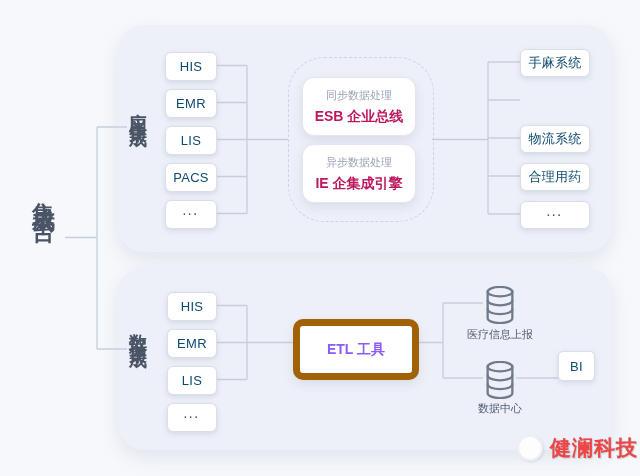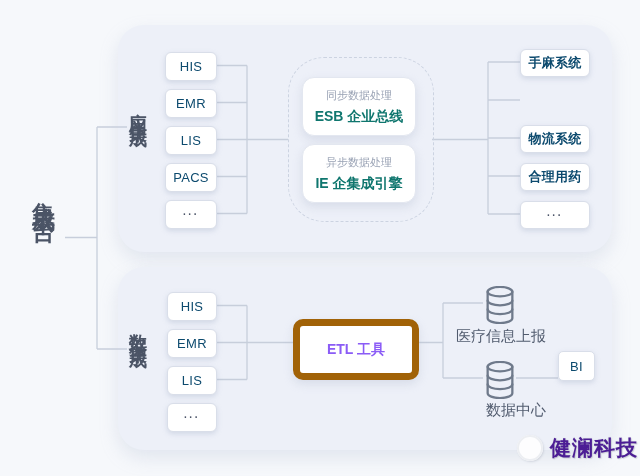--- a/index.html
+++ b/index.html
@@ -19,56 +19,56 @@
     font-weight:bold;color:#4b5466;z-index:2;line-height:1;
   }
   .box{
     position:absolute;background:#ffffff;border:1px solid #d9dee9;border-radius:6px;
     box-shadow:0 2px 5px rgba(160,172,198,.35);
     display:flex;align-items:center;justify-content:center;
     font-size:13px;color:#0c4a6e;z-index:2;letter-spacing:.3px;
   }
   .src{left:165px;width:50px;height:27px;}
   .src2{left:167px;width:48px;height:27px;}
-  .tgt{left:520px;width:68px;height:26px;font-weight:bold;}
+  .tgt{left:520px;width:68px;height:26px;}
   .dots{font-size:10px;letter-spacing:2px;font-weight:bold;color:#4b5468;}
   .dashed-wrap{
     position:absolute;left:288px;top:57px;width:144px;height:163px;
     border:1.5px dashed #ccd3e1;border-radius:36px;z-index:2;
   }
   .mid-box{
     position:absolute;left:302px;width:112px;height:57px;background:#fff;
     border:1px solid #e3e7f0;border-radius:12px;
     box-shadow:0 4px 10px rgba(170,180,202,.32);
     display:flex;flex-direction:column;align-items:center;justify-content:center;
     gap:5px;z-index:3;
   }
   .mid-sub{font-size:11px;color:#99a2b4;}
-  .mid-title{font-size:14px;font-weight:bold;color:#0f766e;}
+  .mid-title{font-size:14px;font-weight:bold;color:#be185d;}
   .etl{
     position:absolute;left:293px;top:319px;width:112px;height:47px;background:#fff;
     border:7px solid #a16207;border-radius:10px;
     box-shadow:0 4px 10px rgba(170,180,202,.32);
     display:flex;align-items:center;justify-content:center;
     font-size:14px;font-weight:bold;color:#8b5cf6;z-index:2;
   }
   .dbicon{position:absolute;z-index:2;}
   .dblabel{
-    position:absolute;width:92px;text-align:right;font-size:15px;
+    position:absolute;width:92px;text-align:center;font-size:11px;
     color:#515b6e;z-index:2;
   }
   .bi{left:558px;top:351px;width:35px;height:28px;border-radius:5px;}
   .watermark{position:absolute;left:517px;top:434px;z-index:4;display:flex;align-items:center;}
   .wm-logo{
     width:26px;height:26px;border-radius:50%;background:#fdfdfe;
     box-shadow:inset 0 0 0 2px #eceef2, 1px 1px 2px rgba(160,165,180,.35);
     margin-right:7px;
   }
   .wm-text{
-    font-size:21px;font-weight:bold;color:#4c1d95;
+    font-size:21px;font-weight:bold;color:#ef4444;
     text-shadow:0 0 1px #b9bdc9, 1px 1px 1px #cfd2da;
     letter-spacing:1px;
   }
 </style>
 </head>
 <body>
 
 <div id="stage">
 
   <div class="panel" style="top:25px;height:227px;"></div>

